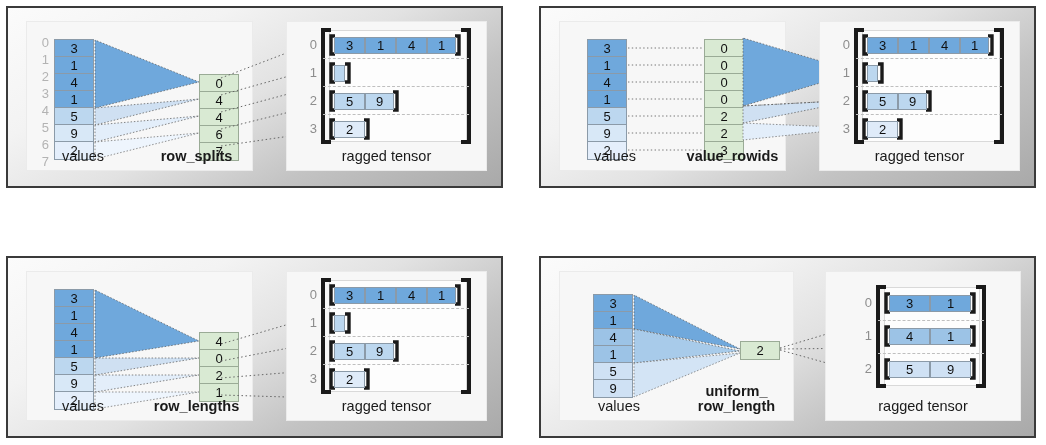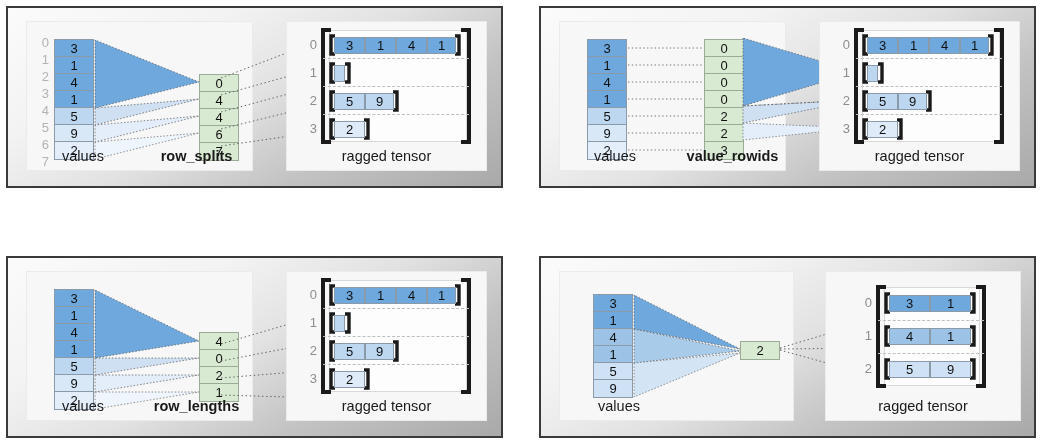--- a/index.html
+++ b/index.html
@@ -354,20 +354,22 @@
           <polygon points="74,23 74,57 180,77" fill="#6fa8dc" stroke="#555" stroke-width="0.7" stroke-dasharray="1.5 1.8"></polygon>
           <polygon points="74,57 74,91 180,79" fill="#a8cbea" stroke="#555" stroke-width="0.7" stroke-dasharray="1.5 1.8"></polygon>
           <polygon points="74,91 74,125 180,81" fill="#d3e4f5" stroke="#666" stroke-width="0.7" stroke-dasharray="1.5 1.8"></polygon>
         </svg>
 
         <div class="cellcol" style="left:180px;top:69px;width:40px;border-color:#9aab96;">
           <div class="cell" style="background:#d9ead3">2</div>
         </div>
 
         <div class="caption" style="left:0;width:118px;">values</div>
+        <div class="caption bold lbl-u" style="left:118px;width:117px;bottom:6px;">uniform_
+row_length</div>
       </div>
 
       <svg width="497" height="182" style="pointer-events:none">
         <g stroke="#666" stroke-width="1" stroke-dasharray="1.5 2.6" fill="none">
           <line x1="239" y1="90" x2="336" y2="61"></line>
           <line x1="239" y1="91" x2="336" y2="90"></line>
           <line x1="239" y1="92" x2="336" y2="119"></line>
         </g>
       </svg>
 

